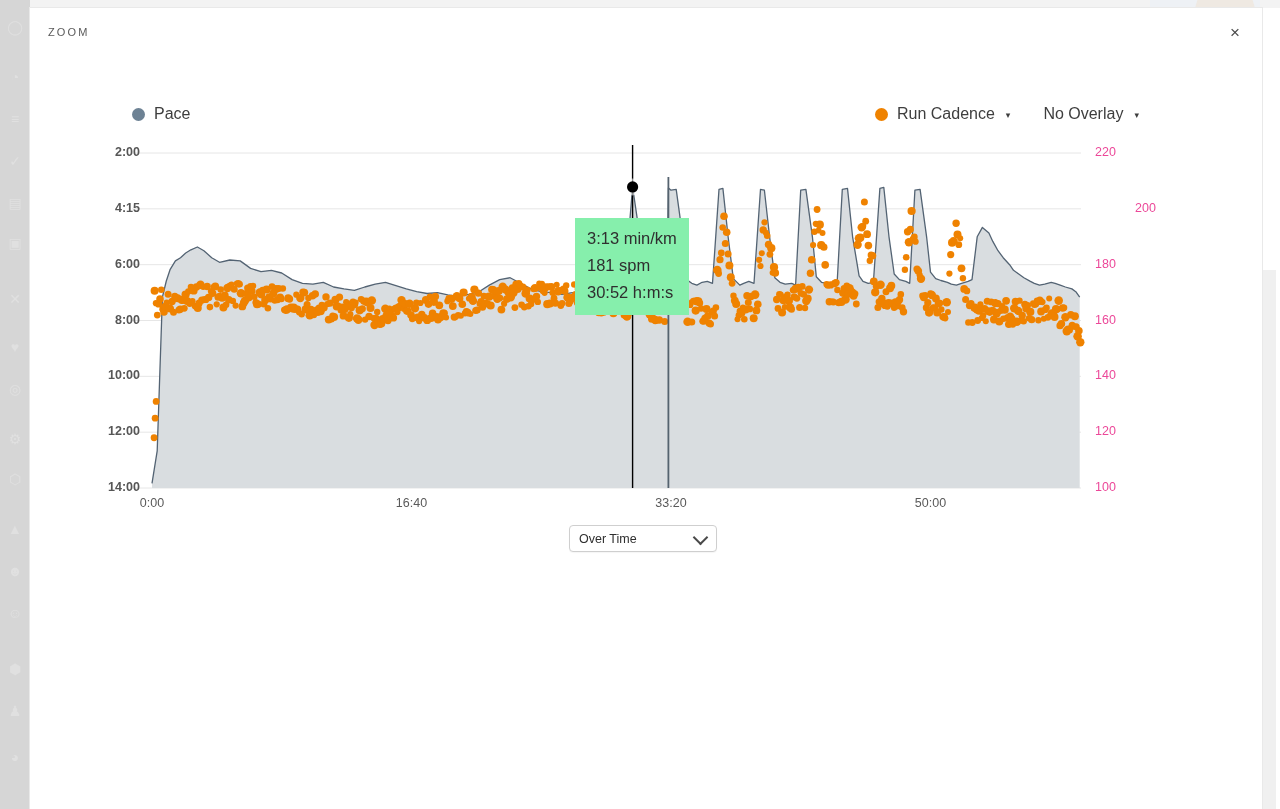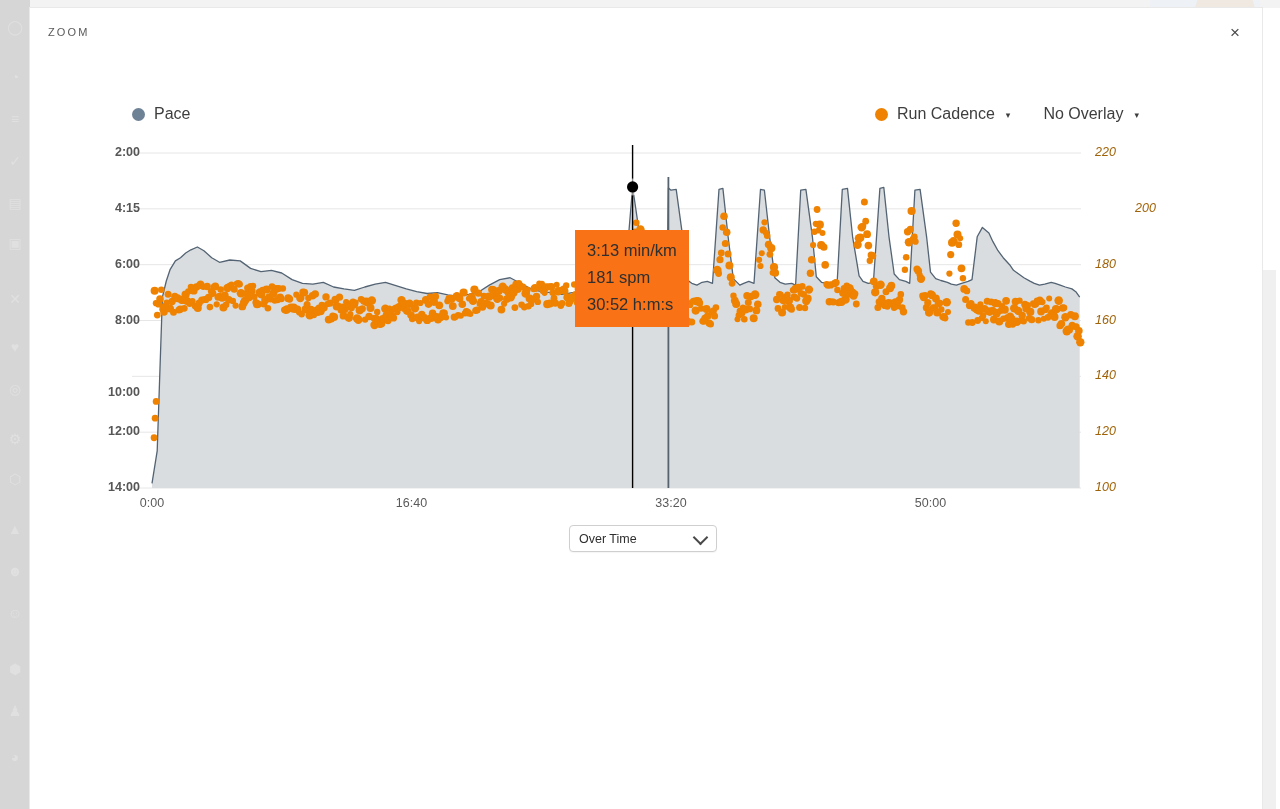--- a/index.html
+++ b/index.html
@@ -178,36 +178,35 @@
     font-family: "Liberation Sans", sans-serif;
     white-space: nowrap;
   }
   .y-left-label {
     color: #565656;
     text-align: right;
     width: 60px;
     font-weight: bold;
   }
   .y-right-label {
-    color: #a16207;
+    color: #ec4899;
     text-align: left;
     width: 60px;
-    font-style: italic;
   }
   .x-label {
     color: #5a5a5a;
     text-align: center;
     width: 70px;
   }
 
   
   .tooltip {
     position: absolute;
-    left: 545px; top: 222px;
-    background: #f97316;
+    left: 545px; top: 210px;
+    background: #86efac;
     padding: 7px 12px 9px 12px;
     font-size: 16.5px;
     color: #2f2f2f;
     line-height: 27px;
     font-family: "Liberation Sans", sans-serif;
     white-space: nowrap;
   }
 
   
   .select-wrap {
@@ -1006,21 +1005,21 @@
           <line x1="638.3994413407821" y1="169" x2="638.3994413407821" y2="480" stroke="#55636f" stroke-width="1.8"></line>
           <line x1="602.5888268156424" y1="137" x2="602.5888268156424" y2="480" stroke="#000000" stroke-width="1.4"></line>
           <circle cx="602.5888268156424" cy="178.96527777777777" r="8.5" fill="#ffffff" opacity="0.55"></circle>
           <circle cx="602.5888268156424" cy="178.96527777777777" r="5.6" fill="#000000"></circle>
         </svg>
       <div id="axis-labels">
           <div class="axis-label y-left-label" style="left: 50px; top: 137px;">2:00</div>
           <div class="axis-label y-left-label" style="left: 50px; top: 192.833px;">4:15</div>
           <div class="axis-label y-left-label" style="left: 50px; top: 248.667px;">6:00</div>
           <div class="axis-label y-left-label" style="left: 50px; top: 304.5px;">8:00</div>
-          <div class="axis-label y-left-label" style="left: 50px; top: 360.333px; margin-top: 17px;">10:00</div>
+          <div class="axis-label y-left-label" style="left: 50px; top: 360.333px;">10:00</div>
           <div class="axis-label y-left-label" style="left: 50px; top: 416.167px;">12:00</div>
           <div class="axis-label y-left-label" style="left: 50px; top: 472px;">14:00</div>
           <div class="axis-label y-right-label" style="left: 1065px; top: 137px;">220</div>
           <div class="axis-label y-right-label" style="left: 1065px; top: 192.833px; margin-left: 40px;">200</div>
           <div class="axis-label y-right-label" style="left: 1065px; top: 248.667px;">180</div>
           <div class="axis-label y-right-label" style="left: 1065px; top: 304.5px;">160</div>
           <div class="axis-label y-right-label" style="left: 1065px; top: 360.333px;">140</div>
           <div class="axis-label y-right-label" style="left: 1065px; top: 416.167px;">120</div>
           <div class="axis-label y-right-label" style="left: 1065px; top: 472px;">100</div>
           <div class="axis-label x-label" style="left: 87px; top: 488px;">0:00</div>

